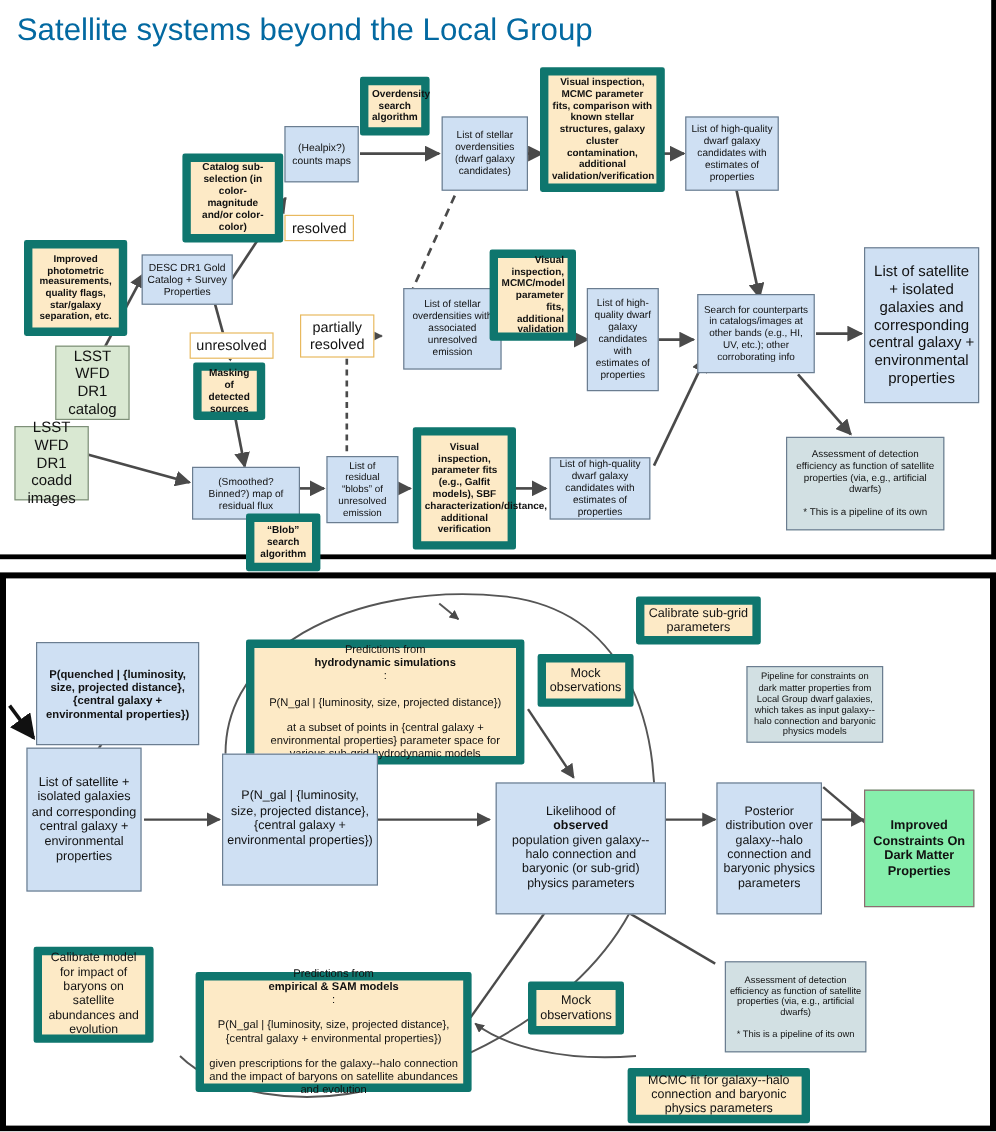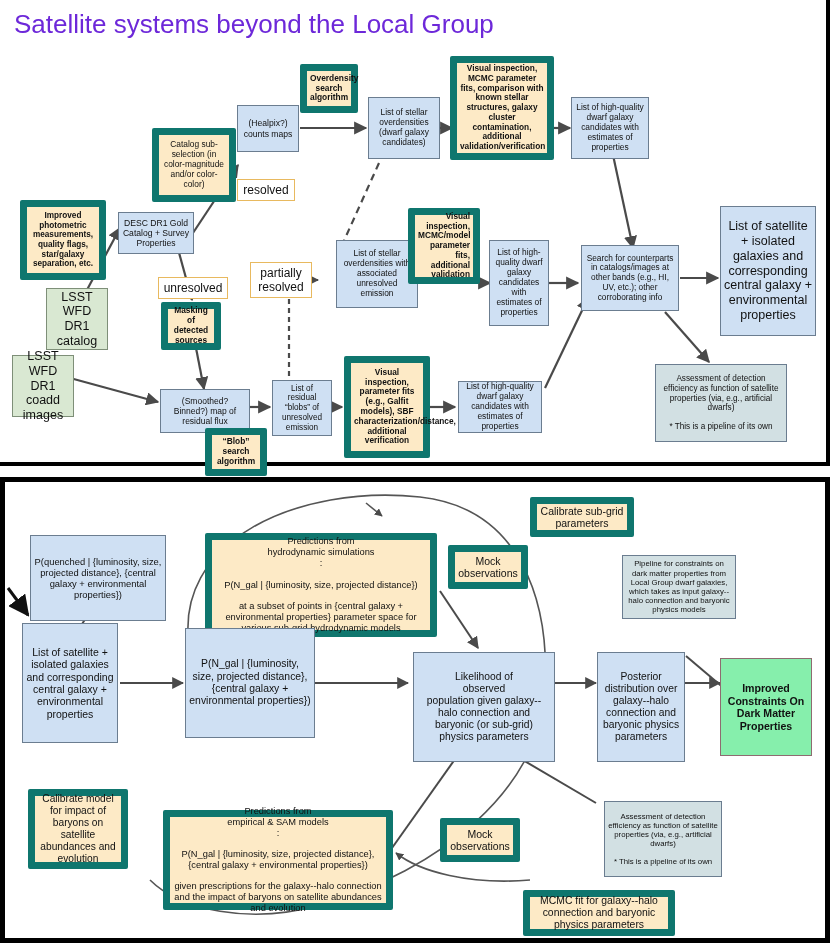--- a/index.html
+++ b/index.html
@@ -6,33 +6,33 @@
   body{font-family:"Liberation Sans",sans-serif;}
   #page{position:relative;width:830px;height:943px;background:#fff;overflow:hidden;}
 
   
   #panel-top{position:absolute;left:0;top:0;width:830px;height:466px;background:#fff;
              border-right:4px solid #000;border-bottom:0;box-sizing:border-box;}
   #panel-top-edge{position:absolute;left:0;top:462px;width:830px;height:4px;background:#000;}
   #panel-bottom{position:absolute;left:0;top:477px;width:830px;height:466px;background:#fff;
                 border:5px solid #000;box-sizing:border-box;}
 
-  #title{position:absolute;left:14px;top:9px;font-size:26px;color:#6d28d9;letter-spacing:0px;white-space:nowrap;}
+  #title{position:absolute;left:14px;top:9px;font-size:26px;color:#0369a1;letter-spacing:0px;white-space:nowrap;}
 
   
   .node{position:absolute;box-sizing:border-box;display:flex;align-items:center;
         justify-content:center;text-align:center;line-height:1.18;color:#111;}
   .node span{display:block;width:100%;padding:0 3px;box-sizing:border-box;}
   .blue{background:#cfe0f3;border:1px solid #6b7d90;}
   .tan{background:#fdeac6;border:7px solid #0f766e;border-radius:2px;}
   .green{background:#d9e8d2;border:1px solid #7e8f78;}
   .teal{background:#d2e0e3;border:1px solid #6b7d90;}
   .pink{background:#86efac;border:1px solid #8e6b70;}
   .plain{background:#ffffff;border:1px solid #e8b95f;}
-  .b{font-weight:normal;}
+  .b{font-weight:bold;}
 
   
   .edges{position:absolute;left:0;top:0;width:830px;height:943px;pointer-events:none;}
 </style>
 </head>
 <body>
 
 <div id="page">
 
   <div id="panel-top"></div>
@@ -107,21 +107,21 @@
     </div>
 
   <div class="node green" style="left:12px;top:355px;width:62px;height:62px;font-size:12.5px;">
     <span>LSST WFD DR1 coadd images</span>
     </div>
 
   <div class="node blue" style="left:118px;top:212px;width:76px;height:42px;font-size:8.6px;">
     <span>DESC DR1 Gold Catalog + Survey Properties</span>
     </div>
 
-  <div class="node tan" style="left:152px;top:128px;width:84px;height:74px;font-size:8.4px;font-weight:normal;">
+  <div class="node tan" style="left:152px;top:128px;width:84px;height:74px;font-size:8.4px;font-weight:bold;">
     <span>Catalog sub-selection (in color-magnitude and/or color-color)</span>
     </div>
 
   <div class="node plain" style="left:237px;top:179px;width:58px;height:22px;font-size:12px;">
     <span>resolved</span>
     </div>
 
   <div class="node plain" style="left:158px;top:277px;width:70px;height:22px;font-size:12px;">
     <span>unresolved</span>
     </div>
@@ -227,21 +227,21 @@
       <path d="M 190 650 C 170 540 300 484 420 497 C 520 508 550 600 545 690
                C 540 790 440 870 320 905" stroke="#555" stroke-width="1.6"></path>
       <path d="M 320 905 C 250 925 180 910 150 880" stroke="#555" stroke-width="1.6"></path>
 
       <path d="M 366 503 L 382 516" stroke="#555" stroke-width="1.6" marker-end="url(#ahs)"></path>
 
       <path d="M 530 880 C 470 885 420 872 396 853" stroke="#555" stroke-width="1.6" marker-end="url(#ahs)"></path>
     </g>
   </svg>
 
-  <div class="node blue" style="left:30px;top:535px;width:136px;height:86px;font-size:9.4px;">
+  <div class="node blue" style="left:30px;top:535px;width:136px;height:86px;font-size:9.4px;font-weight:bold;">
     <span>P(quenched | {luminosity, size, projected distance}, {central galaxy + environmental properties})</span>
     </div>
 
   <div class="node blue" style="left:22px;top:623px;width:96px;height:120px;font-size:10.5px;">
     <span>List of satellite + isolated galaxies and corresponding central galaxy + environmental properties</span>
     </div>
 
   <div class="node tan" style="left:205px;top:533px;width:232px;height:104px;font-size:9.3px;
               flex-direction:column;justify-content:center;">
     <span><span>Predictions from </span><b class="b">hydrodynamic simulations</b><span>:</span></span>

